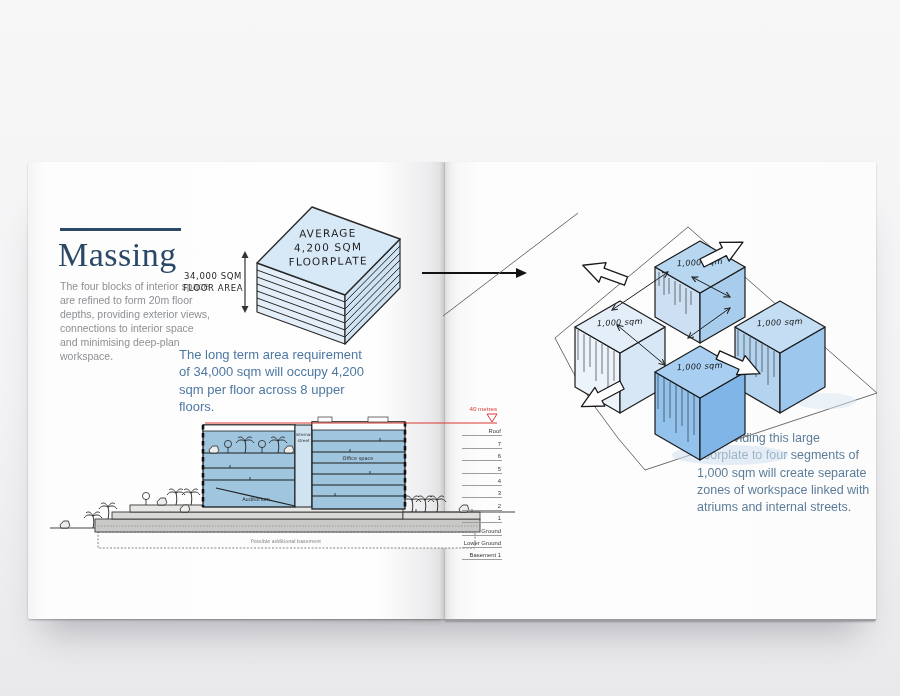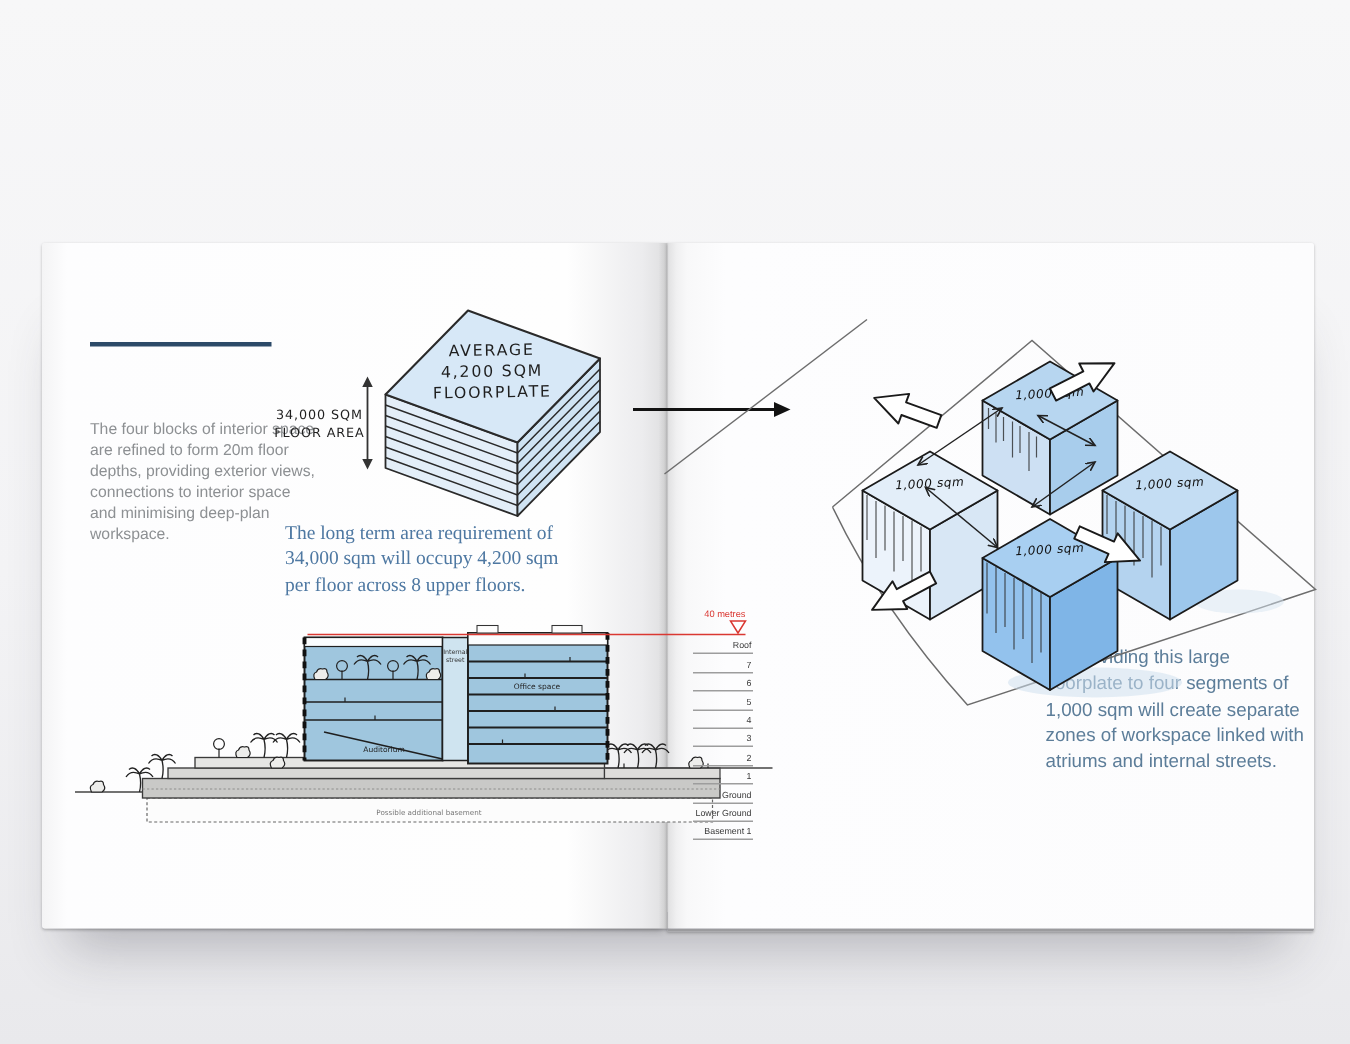--- a/index.html
+++ b/index.html
@@ -20,22 +20,22 @@
               border-bottom:2px solid #9b9b9e;box-shadow:0 1px 2px rgba(0,0,0,.25);}
   .gutter{position:absolute;left:439px;top:162px;width:12px;height:457px;z-index:2;pointer-events:none;
           background:linear-gradient(90deg,rgba(0,0,0,0) 0%,rgba(0,0,0,.09) 45%,rgba(0,0,0,.03) 60%,rgba(0,0,0,0) 100%);}
   .z3{z-index:3;}
   .rule{position:absolute;left:32px;top:66px;width:121px;height:3px;background:#2c4a68;}
   .title{position:absolute;left:30px;top:74px;font-family:"Liberation Serif",serif;
          font-size:34px;color:#2b4966;letter-spacing:.5px;}
   .bodycopy{position:absolute;left:32px;top:118px;width:154px;color:#8d9093;
             font-size:10.5px;line-height:1.33;}
   .bodycopy p{margin:0 0 9px 0;}
-  .cap-left{position:absolute;left:162px;top:184px;width:196px;color:#4e78a2;
-            font-size:13px;line-height:1.33;font-family:Liberation Serif, serif;}
+  .cap-left{position:absolute;left:151px;top:184px;width:196px;color:#4e78a2;
+            font-size:13px;line-height:1.33;}
   .cap-right{position:absolute;left:252px;top:268px;width:176px;color:#5c7d99;
              font-size:12.5px;line-height:1.38;}
   .svg-abs{position:absolute;pointer-events:none;}
   .hand{font-family:"DejaVu Sans",sans-serif;}
   .transfer-arrow{position:absolute;left:422px;top:272px;width:95px;height:2px;
                   background:#121212;z-index:3;}
   .transfer-arrow::after{content:"";position:absolute;right:-10px;top:-4px;width:0;height:0;
                   border-left:11px solid #121212;border-top:5px solid transparent;border-bottom:5px solid transparent;}
   .levels{position:absolute;left:462px;top:424px;width:40px;z-index:3;}
   .levels .row{height:10.4px;border-bottom:1px solid #9d9d9d;display:flex;
@@ -45,20 +45,21 @@
 </head>
 <body>
 
 <div id="screen">
 
   <div class="book-shadow"></div>
   <div class="sheet-under"></div>
 
   <div class="page page-left">
     <div class="rule"></div>
+    <div class="title">Massing</div>
     <div class="bodycopy">
       <p>The four blocks of interior space are refined to form 20m floor depths, providing exterior views, connections to interior space and minimising deep-plan workspace.</p>
     </div>
 
     <svg class="svg-abs" style="left:150px;top:35px;" width="280" height="165" viewBox="0 0 280 165">
       <g stroke="#2a2a2a" stroke-linejoin="round">
         <polygon points="79,66 167,98 167,147 79,115" fill="#e3eef8" stroke-width="1.2"></polygon>
         <polygon points="167,98 222,42 222,91 167,147" fill="#cfe3f3" stroke-width="1.2"></polygon>
         <g stroke-width="1" fill="none">
           <path d="M79,73 L167,105 M79,80 L167,112 M79,87 L167,119 M79,94 L167,126 M79,101 L167,133 M79,108 L167,140"></path>

